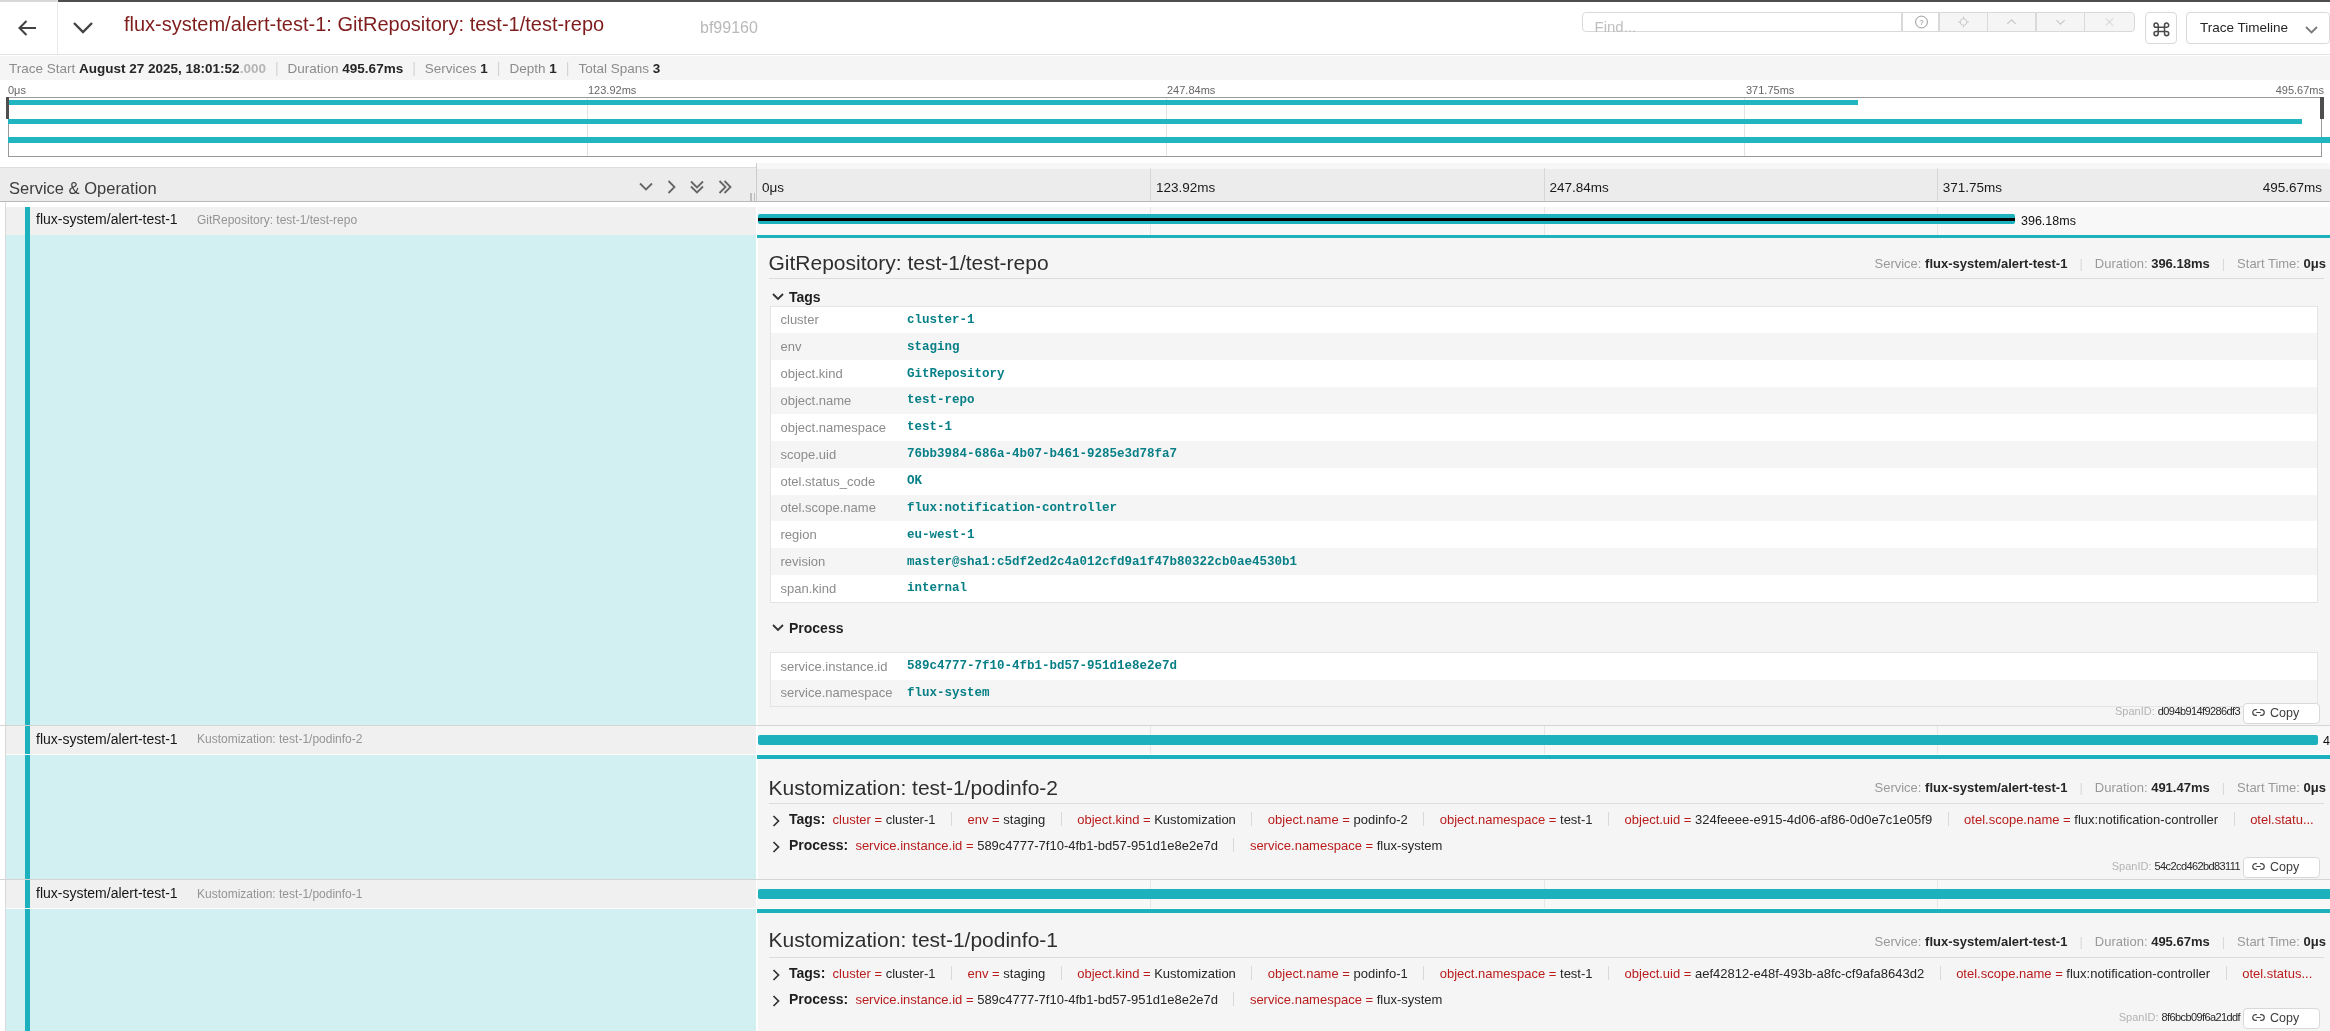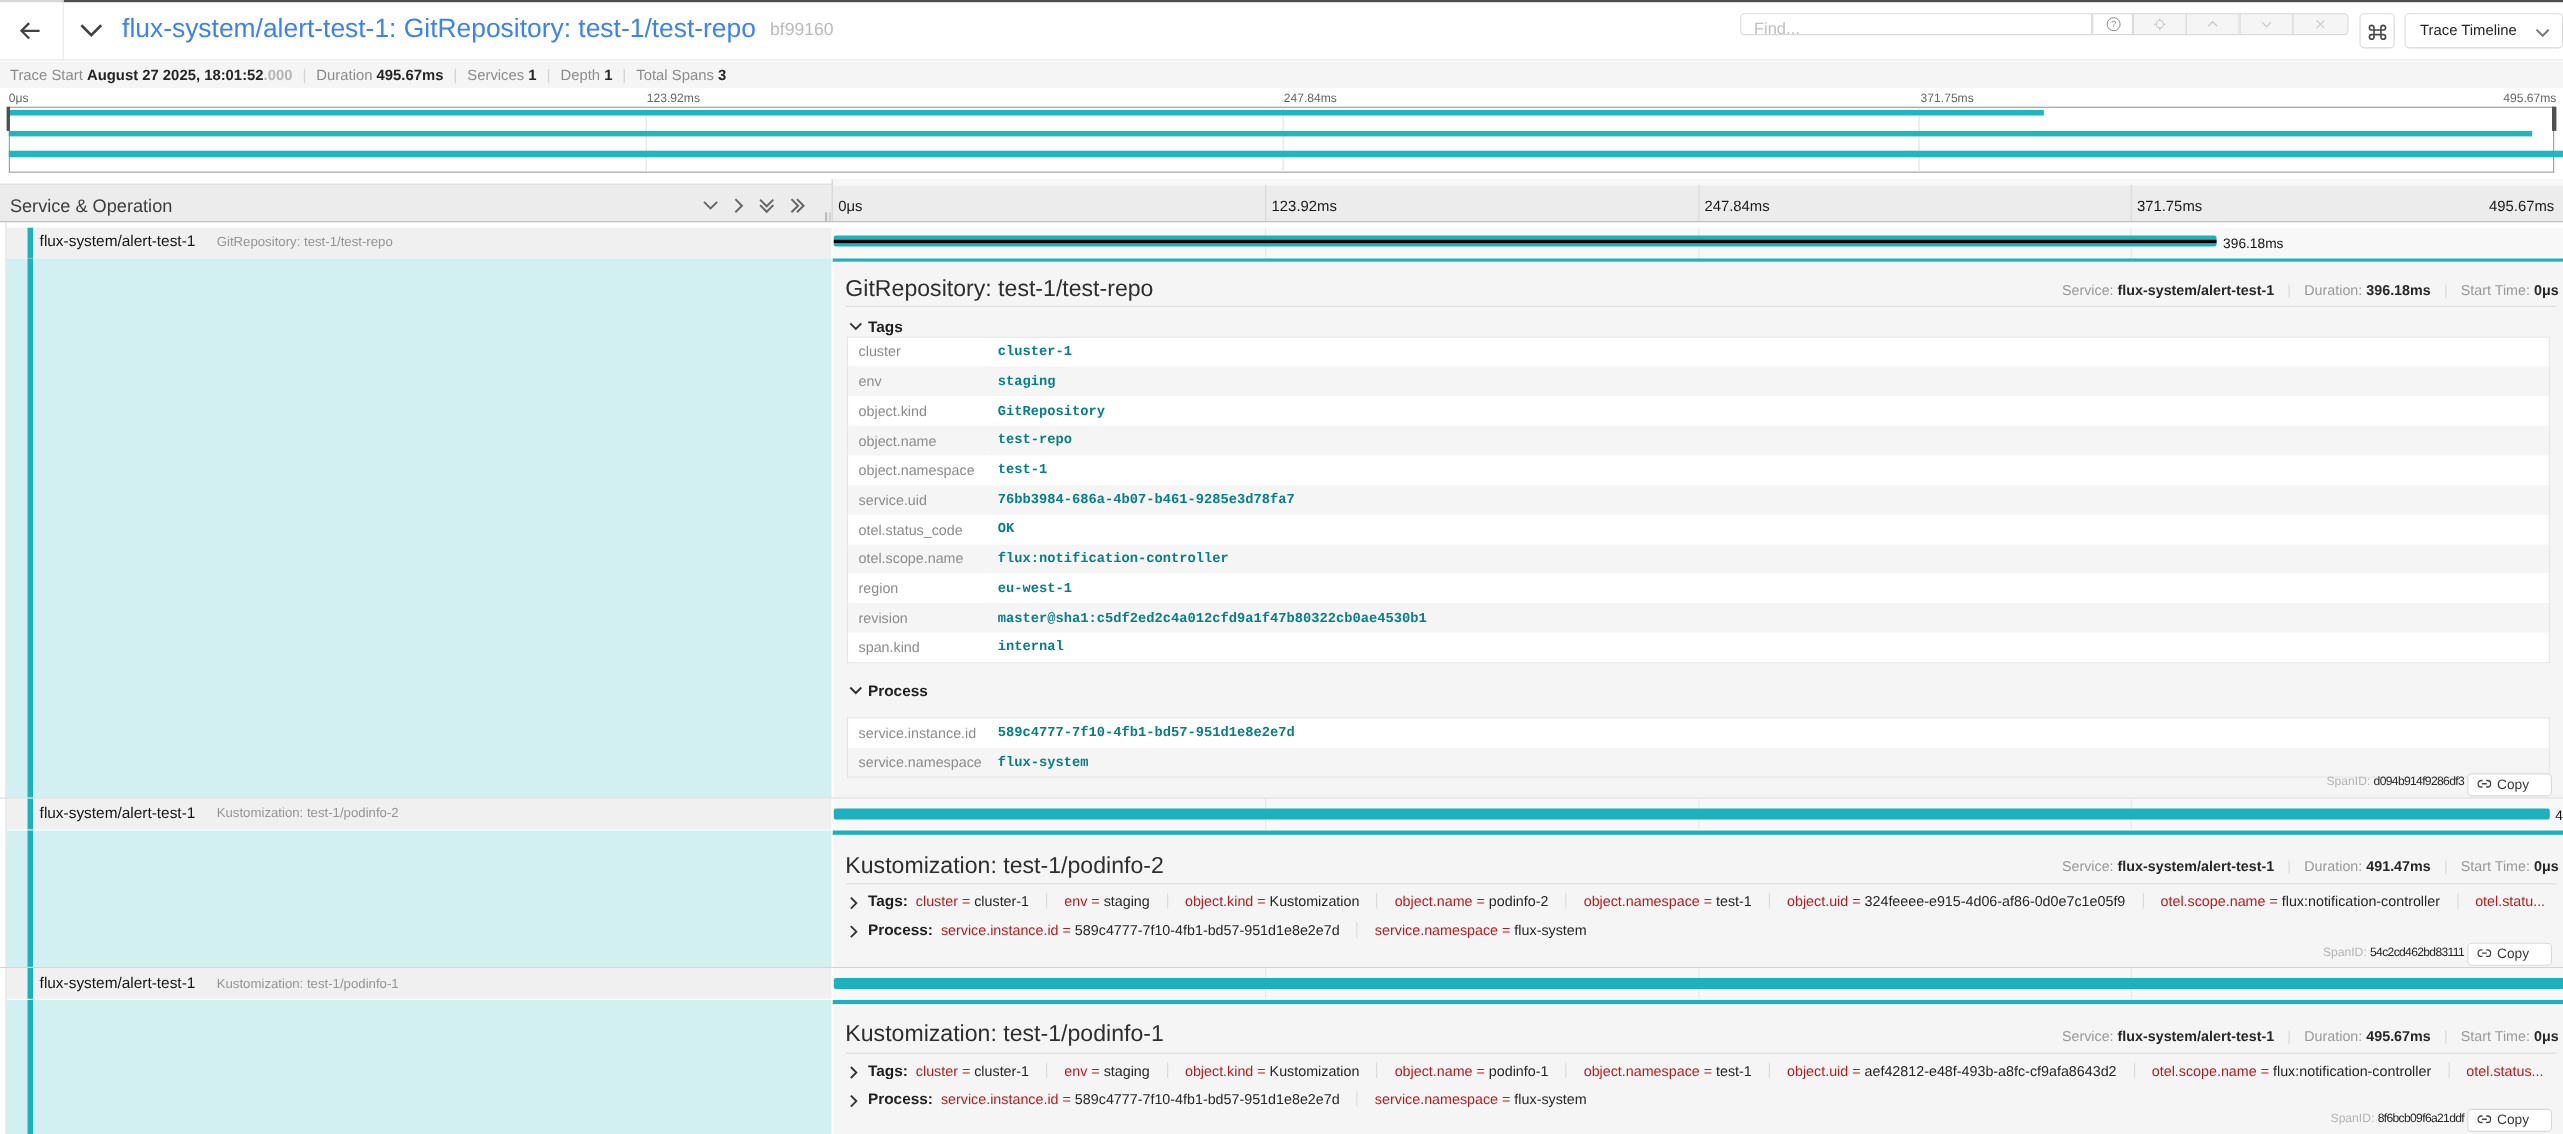--- a/index.html
+++ b/index.html
@@ -4,21 +4,21 @@
 <style>
 * { margin:0; padding:0; box-sizing:border-box; }
 html,body { width:2330px; height:1031px; background:#fff; font-family:"Liberation Sans", sans-serif; }
 #app { position:relative; width:2330px; height:1031px; overflow:hidden; background:#fff; }
 .abs { position:absolute; }
 svg { display:block; }
 
 
 #hdr { position:absolute; left:0; top:0; width:2330px; height:55px; background:#fff; border-bottom:1px solid #e4e4e4; }
 #hdr .vdiv { position:absolute; left:57px; top:0; width:1px; height:55px; background:#e8e8e8; }
-#title { position:absolute; left:111px; top:13px; font-size:24px; color:#3b82f6; letter-spacing:0; }
+#title { position:absolute; left:124px; top:13px; font-size:20px; color:#7f1d1d; letter-spacing:0; }
 #badge { position:absolute; left:700px; top:19px; font-size:16px; color:#b9b9b9; }
 
 
 .cell { position:absolute; top:12px; height:20px; border:1px solid #d9d9d9; background:#fff; }
 #find { left:1581.5px; width:320.5px; border-radius:4px 0 0 4px; color:#bfbfbf; font-size:15px; line-height:28px; padding-left:12px; }
 #c-help { left:1901.5px; width:37px; }
 #c-loc  { left:1938.5px; width:49px; background:#f5f5f5; }
 #c-up   { left:1987px; width:49px; background:#f5f5f5; }
 #c-dn   { left:2035.5px; width:49px; background:#f5f5f5; }
 #c-x    { left:2084px; width:51px; background:#f5f5f5; border-radius:0 4px 4px 0; }
@@ -236,21 +236,21 @@
           </tr>
     <tr>
             <td>object.name</td>
             <td class="val">test-repo</td>
           </tr>
     <tr>
             <td>object.namespace</td>
             <td class="val">test-1</td>
           </tr>
     <tr>
-            <td>service.uid</td>
+            <td>scope.uid</td>
             <td class="val">76bb3984-686a-4b07-b461-9285e3d78fa7</td>
           </tr>
     <tr>
             <td>otel.status_code</td>
             <td class="val">OK</td>
           </tr>
     <tr>
             <td>otel.scope.name</td>
             <td class="val">flux:notification-controller</td>
           </tr>

